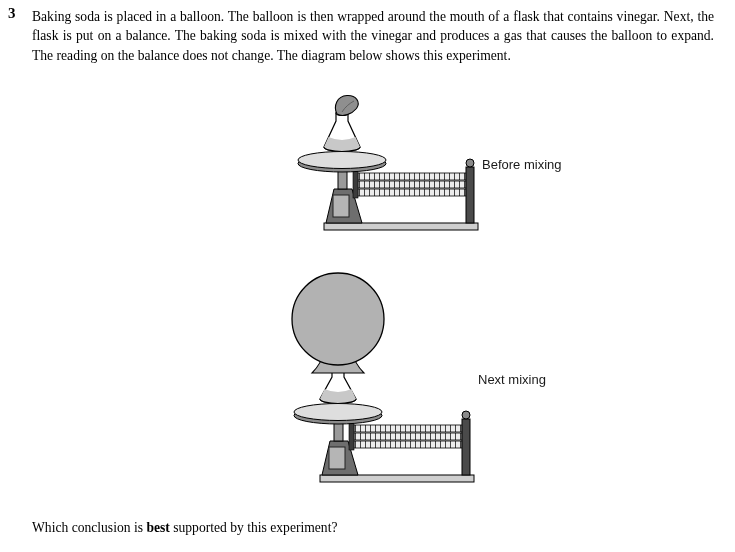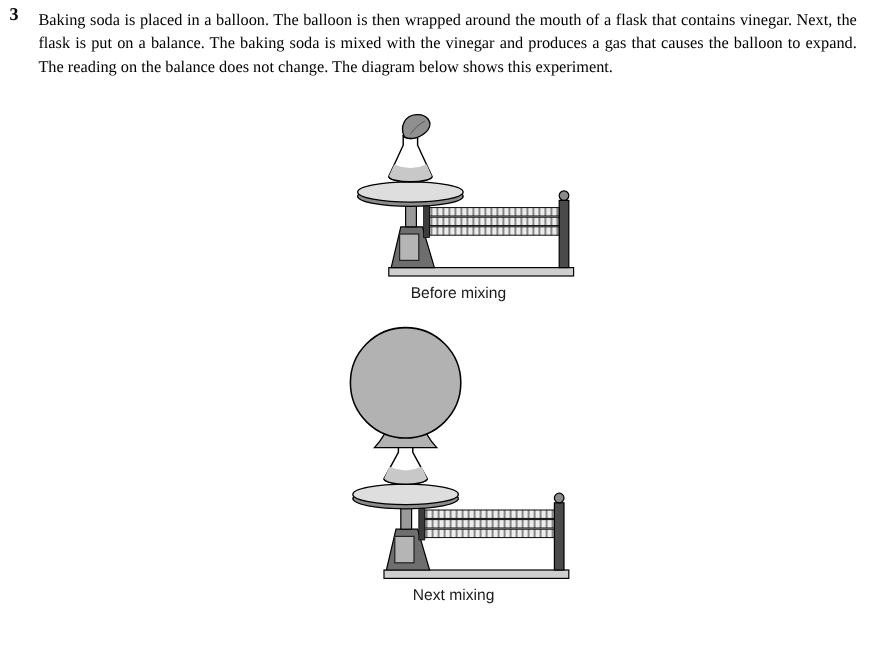--- a/index.html
+++ b/index.html
@@ -14,21 +14,21 @@
   .q-num {
     position: absolute; left: 8px; top: 5px;
     font-size: 15px; font-weight: bold;
   }
   .q-body {
     position: absolute; left: 32px; top: 7px; width: 682px;
     font-size: 13.6px; line-height: 1.42; text-align: justify; font-family: Liberation Serif, serif;
   }
   .fig {
     position: absolute;
-    display: flex; flex-direction: column; align-items: center;
+    display: flex; flex-direction: row; align-items: center;
   }
   .fig-before { left: 282px; top: 93px; }
   .fig-after  { left: 278px; top: 271px; }
   .fig-caption {
     font-family: "Liberation Sans", sans-serif;
     font-size: 13px; color: #1a1a1a; margin-top: 3px;
   }
   .q-prompt {
     position: absolute; left: 32px; top: 520px;
     font-size: 13.6px;
@@ -129,14 +129,17 @@
       </g>
 
       <g>
         <path d="M46,80 C44,90 40,96 34,102 L86,102 C80,96 76,90 74,80 Z" fill="#b2b2b2" stroke="#000" stroke-width="1.1"></path>
         <circle cx="60" cy="48" r="46" fill="#b2b2b2" stroke="#000" stroke-width="1.3"></circle>
       </g>
     </svg>
     <figcaption class="fig-caption">Next mixing</figcaption>
   </figure>
 
+  <div class="q-prompt">
+    <span>Which conclusion is </span><b>best</b><span> supported by this experiment?</span>
+  </div>
 
 </div>
 
 </body></html>

